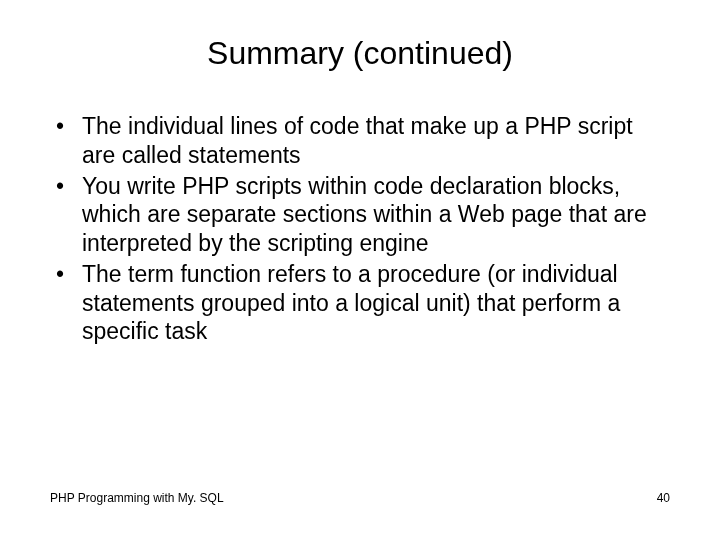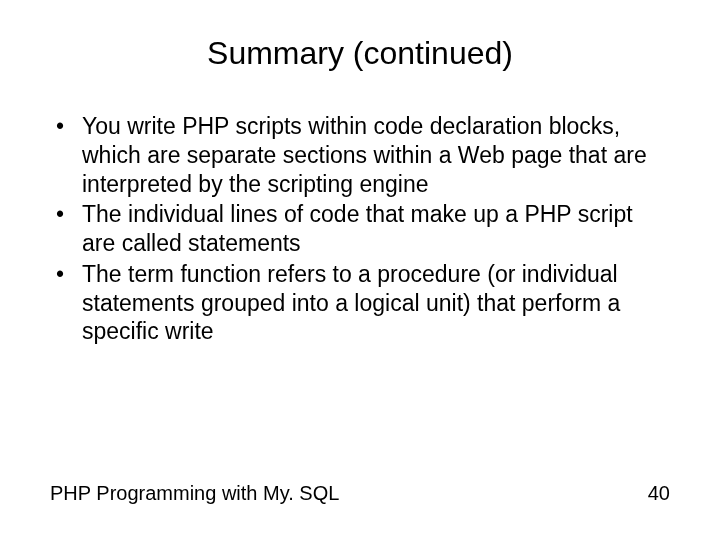--- a/index.html
+++ b/index.html
@@ -48,33 +48,33 @@
       content: "•";
       position: absolute;
       left: 6px;
       top: 0;
       font-size: 23px;
     }
     .footer {
       display: flex;
       justify-content: space-between;
       align-items: flex-end;
-      font-size: 20px;
+      font-size: 12px;
       padding-bottom: 5px;
     }
   </style>
 </head>
 <body>
 
 <div class="slide">
   <h1 class="title">Summary (continued)</h1>
   <div class="content">
     <ul class="bullet-list">
+      <li class="bullet-item">The individual lines of code that make up a PHP script are called statements</li>
       <li class="bullet-item">You write PHP scripts within code declaration blocks, which are separate sections within a Web page that are interpreted by the scripting engine</li>
-      <li class="bullet-item">The individual lines of code that make up a PHP script are called statements</li>
-      <li class="bullet-item">The term function refers to a procedure (or individual statements grouped into a logical unit) that perform a specific write</li>
+      <li class="bullet-item">The term function refers to a procedure (or individual statements grouped into a logical unit) that perform a specific task</li>
     </ul>
   </div>
   <div class="footer">
     <span>PHP Programming with My. SQL</span>
     <span>40</span>
   </div>
 </div>
 
 </body></html>

